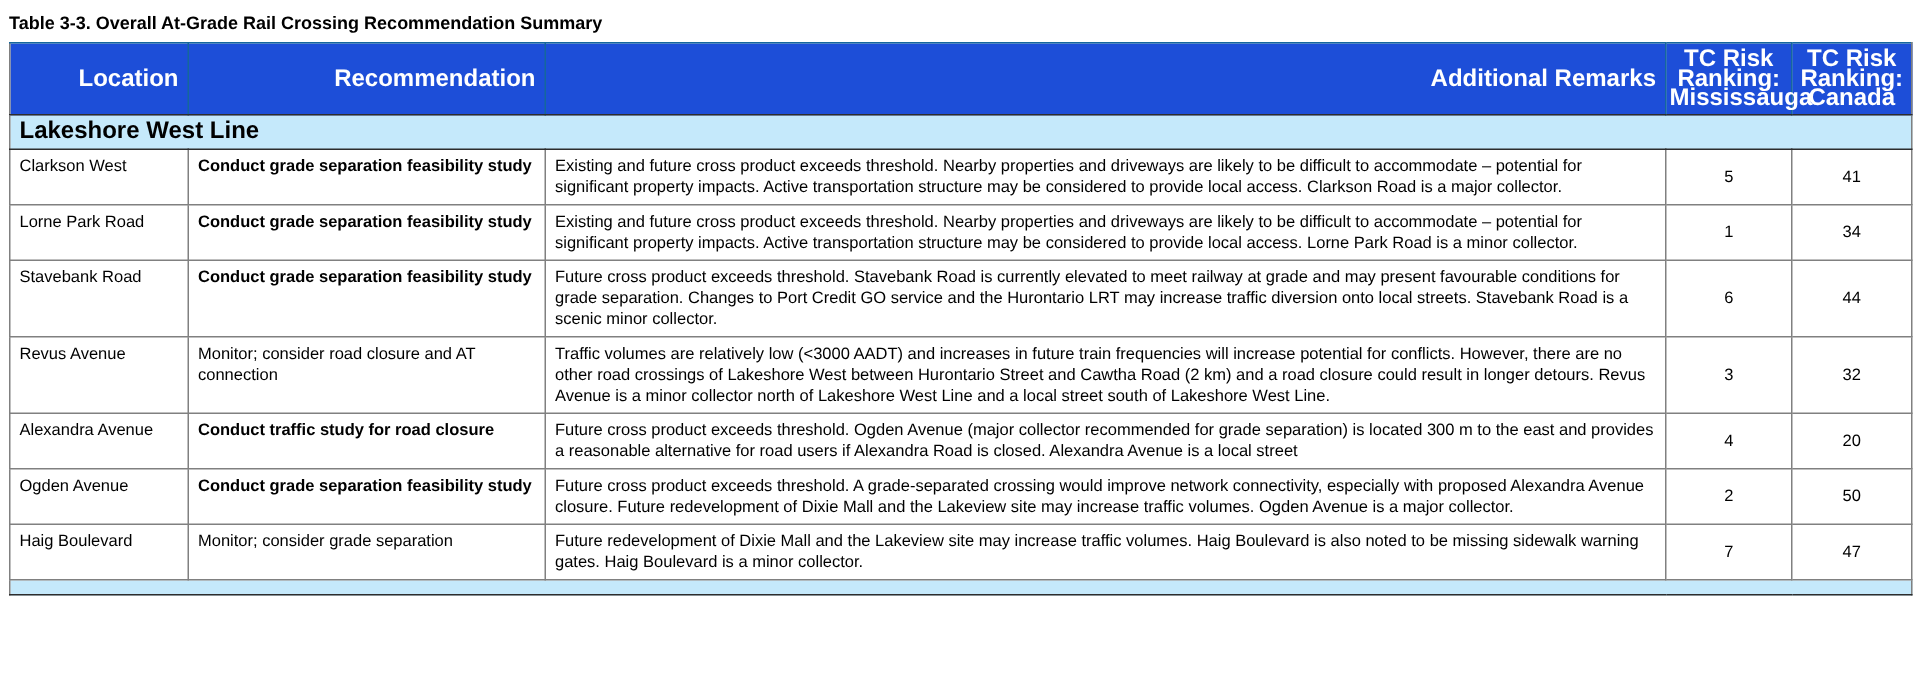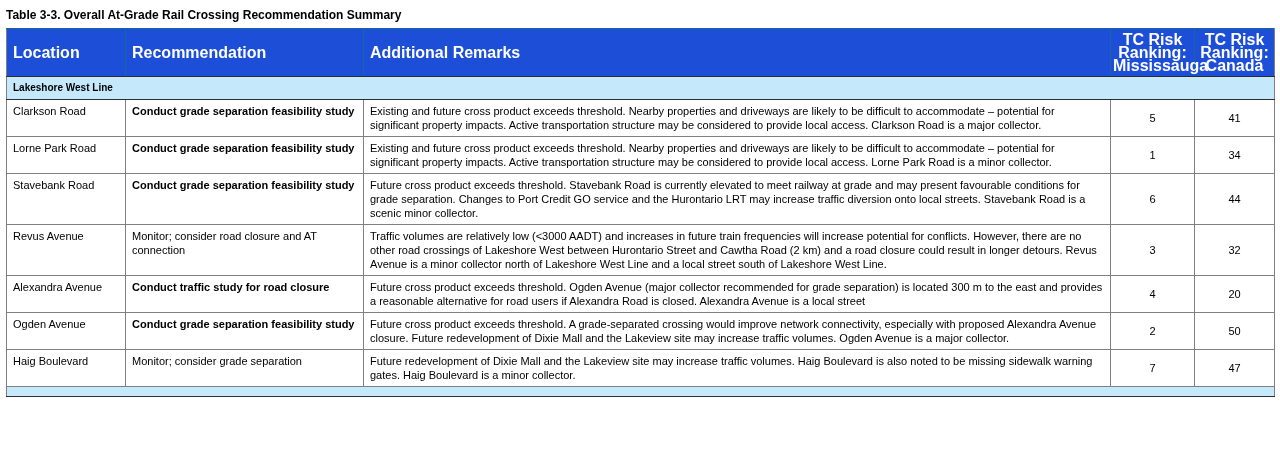--- a/index.html
+++ b/index.html
@@ -31,30 +31,30 @@
   thead th {
     background: #1d4ed8;
     color: #fff;
     font-weight: bold;
     font-size: 16px;
     border: 1px solid #15679C;
     border-bottom: 1px solid #2d2d2d;
     height: 46px;
     line-height: 13px;
   }
-  thead th.left   { text-align: left; vertical-align: middle; padding: 8px 6px; }
+  thead th.left   { text-align: right; vertical-align: middle; padding: 8px 6px; }
   thead th.center { text-align: center; vertical-align: middle; padding: 4px 2px; }
   thead tr { border-top: 1px solid #808080; }
   thead th:first-child { border-left: 1px solid #808080; }
   thead th:last-child  { border-right: 1px solid #808080; }
 
   tr.section td {
     background: #C5E9FB;
     font-weight: bold;
-    font-size: 10px;
+    font-size: 16px;
     padding: 4px 6px;
     border-left: 1px solid #808080;
     border-right: 1px solid #808080;
     border-top: 1px solid #2d2d2d;
     border-bottom: 1px solid #2d2d2d;
     height: 21px;
     vertical-align: middle;
     margin-top: 20px;
   }
   tr.section.partial td { height: 10px; padding: 0 6px; }
@@ -95,21 +95,21 @@
       <th class="center">TC Risk Ranking: Canada</th>
     </tr>
   </thead>
   <tbody>
     <tr class="section">
       <td colspan="5">Lakeshore West Line</td>
     </tr>
   </tbody>
   <tbody id="rows">
       <tr>
-        <td class="loc">Clarkson Road</td>
+        <td class="loc">Clarkson West</td>
         <td class="rec bold">Conduct grade separation feasibility study</td>
         <td class="rem">Existing and future cross product exceeds threshold. Nearby properties and driveways are likely to be difficult to accommodate – potential for significant property impacts. Active transportation structure may be considered to provide local access. Clarkson Road is a major collector.</td>
         <td class="num">5</td>
         <td class="num">41</td>
       </tr>
       <tr>
         <td class="loc">Lorne Park Road</td>
         <td class="rec bold">Conduct grade separation feasibility study</td>
         <td class="rem">Existing and future cross product exceeds threshold. Nearby properties and driveways are likely to be difficult to accommodate – potential for significant property impacts. Active transportation structure may be considered to provide local access. Lorne Park Road is a minor collector.</td>
         <td class="num">1</td>

